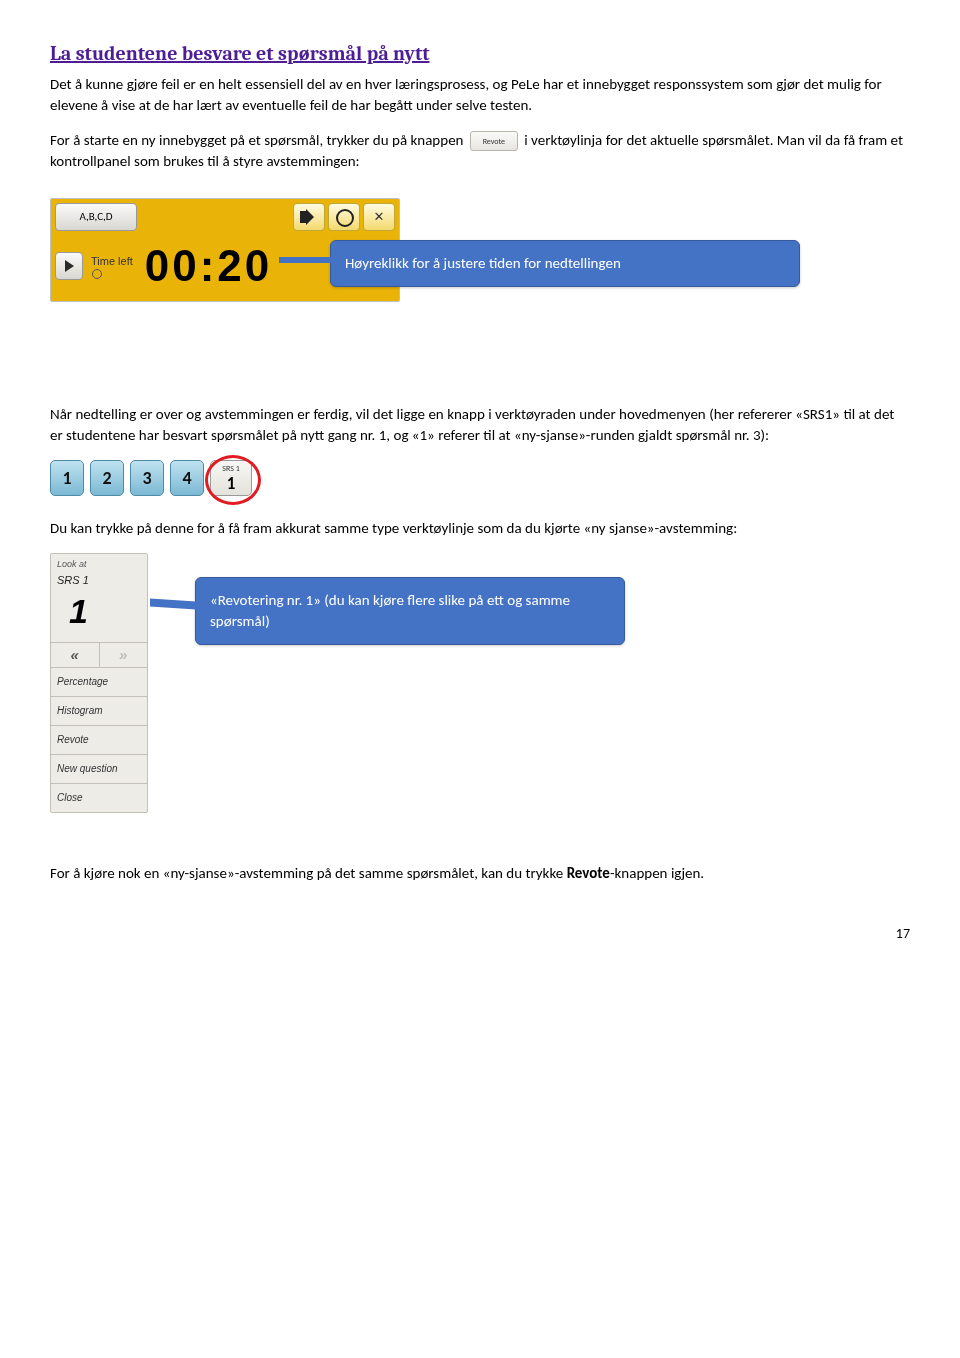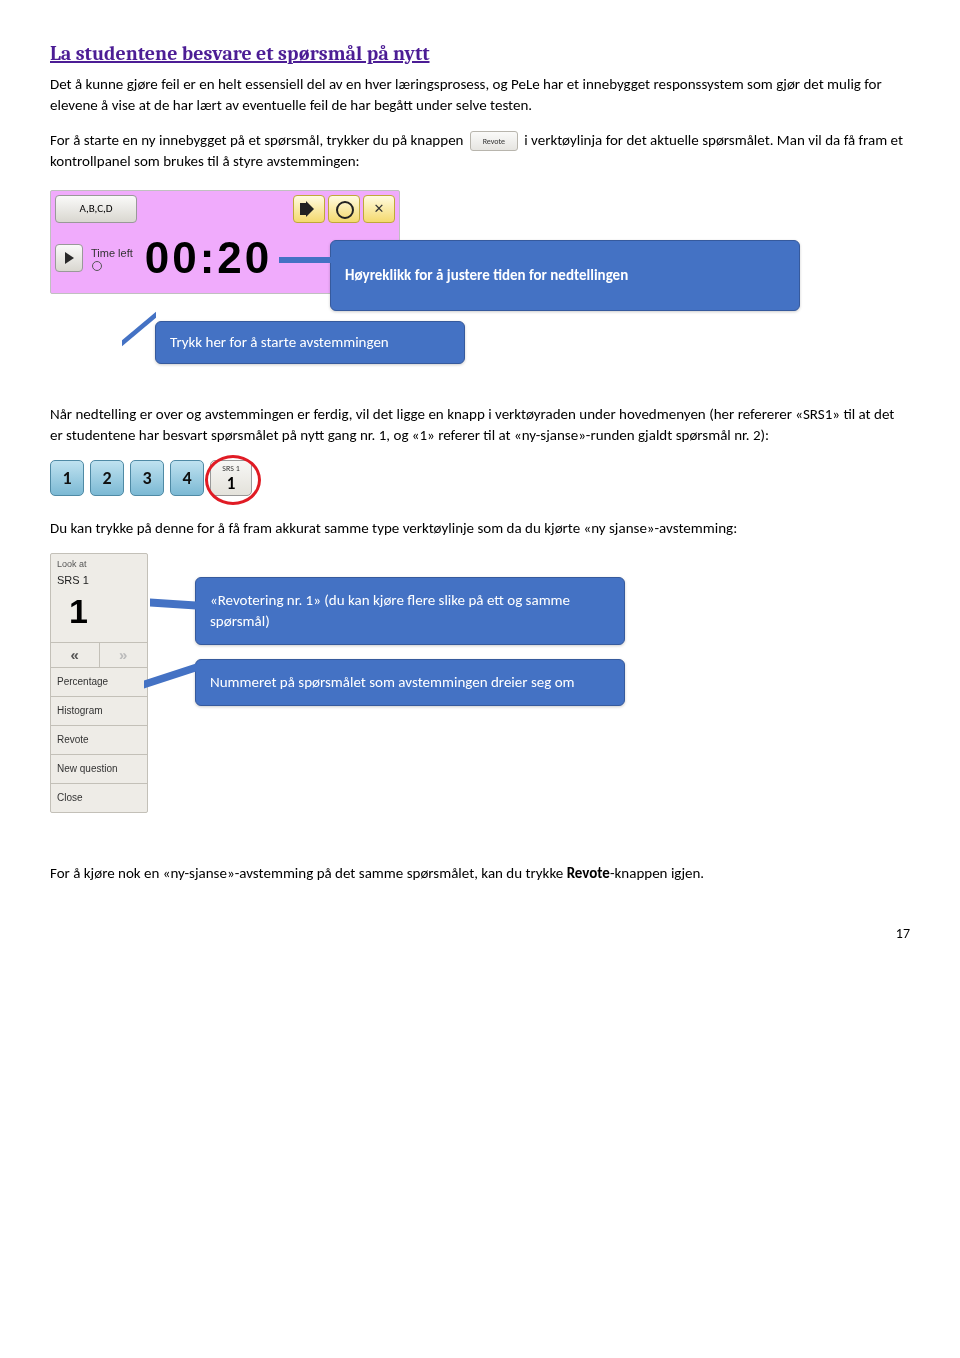--- a/index.html
+++ b/index.html
@@ -41,23 +41,23 @@
 
 .control-panel-wrap {
   position: relative;
   width: 860px;
   height: 210px;
   margin-bottom: 8px;
 }
 .control-panel {
   position: absolute;
   left: 0;
-  top: 4px;
+  top: 12px;
   width: 340px;
-  background: #f0abfc;
+  background: #eab308;
   border: 1px solid #c0c0c0;
   padding: 4px;
   border-radius: 2px;
 }
 .cp-top {
   display: flex;
   align-items: center;
 }
 .cp-abcd {
   width: 80px;
@@ -167,21 +167,21 @@
   background: #4472c4;
   border: 1px solid #365a9d;
 }
 .callout-1 { left: 280px; top: -4px; width: 390px; padding:10px 14px;}
 .callout-1::before {
   left: -68px; top: 18px;
   width: 68px; height: 6px;
   transform: skewY(-3deg);
   border: none;
 }
-.callout-2 { left: 280px; top: 54px; width: 440px; padding:24px 14px;font-weight:bold;}
+.callout-2 { left: 280px; top: 54px; width: 440px; padding:12px 14px;}
 .callout-2::before {
   left: -52px; top: 16px;
   width: 52px; height: 6px;
   border: none;
 }
 .callout-3 { left: 105px; top: 135px; width: 280px; padding:10px 14px;}
 .callout-3::before {
   left: -34px; top: 4px;
   width: 34px; height: 6px;
   transform: skewY(-40deg);
@@ -245,20 +245,21 @@
   margin-bottom: 10px;
 }
 .lookat-panel {
   position: absolute;
   left: 0; top: 0;
   width: 96px;
   background: #eeece7;
   border: 1px solid #c3c0b8;
   border-radius: 2px;
   font-family: Arial, sans-serif;
+  font-style: italic;
 }
 .lookat-head {
   font-size: 9px;
   color: #555;
   padding: 4px 6px 2px 6px;
 }
 .lookat-srs {
   font-size: 11px;
   padding: 0 6px;
   color: #222;
@@ -337,24 +338,23 @@
         <div class="cp-timelabel">Time left</div>
         <div class="cp-count-wrap">
            <span class="cp-count-circle"></span>
         </div>
       </div>
       <div class="cp-timer">00:20</div>
     </div>
   </div>
 
   <div class="callout callout-2">Høyreklikk for å justere tiden for nedtellingen</div>
-  <div class="callout callout-3">Trykk her for å starte avstemmingen</div>
 </div>
 
-<p>Når nedtelling er over og avstemmingen er ferdig, vil det ligge en knapp i verktøyraden under hovedmenyen (her refererer «SRS1» til at det er studentene har besvart spørsmålet på nytt gang nr. 1, og «1» referer til at «ny-sjanse»-runden gjaldt spørsmål nr. 2):</p>
+<p>Når nedtelling er over og avstemmingen er ferdig, vil det ligge en knapp i verktøyraden under hovedmenyen (her refererer «SRS1» til at det er studentene har besvart spørsmålet på nytt gang nr. 1, og «1» referer til at «ny-sjanse»-runden gjaldt spørsmål nr. 3):</p>
 
 <div class="num-toolbar">
   <div class="num-btn">1</div>
   <div class="num-btn">2</div>
   <div class="num-btn">3</div>
   <div class="num-btn">4</div>
   <div class="srs-btn">
     <span class="srs-label">SRS 1</span>
     <span class="srs-num">1</span>
     <div class="red-circle"></div>
@@ -373,20 +373,19 @@
       <div class="lookat-arrow">»</div>
     </div>
     <div class="lookat-item">Percentage</div>
     <div class="lookat-item">Histogram</div>
     <div class="lookat-item">Revote</div>
     <div class="lookat-item">New question</div>
     <div class="lookat-item">Close</div>
   </div>
 
   <div class="callout callout-4">«Revotering nr. 1» (du kan kjøre flere slike på ett og samme spørsmål)</div>
-  <div class="callout callout-5">Nummeret på spørsmålet som avstemmingen dreier seg om</div>
 </div>
 
 <p>
   <span>For å kjøre nok en «ny-sjanse»-avstemming på det samme spørsmålet, kan du trykke </span><b>Revote</b><span>-knappen igjen.</span>
 </p>
 
 <div class="page-number">17</div>
 
 </body></html>

